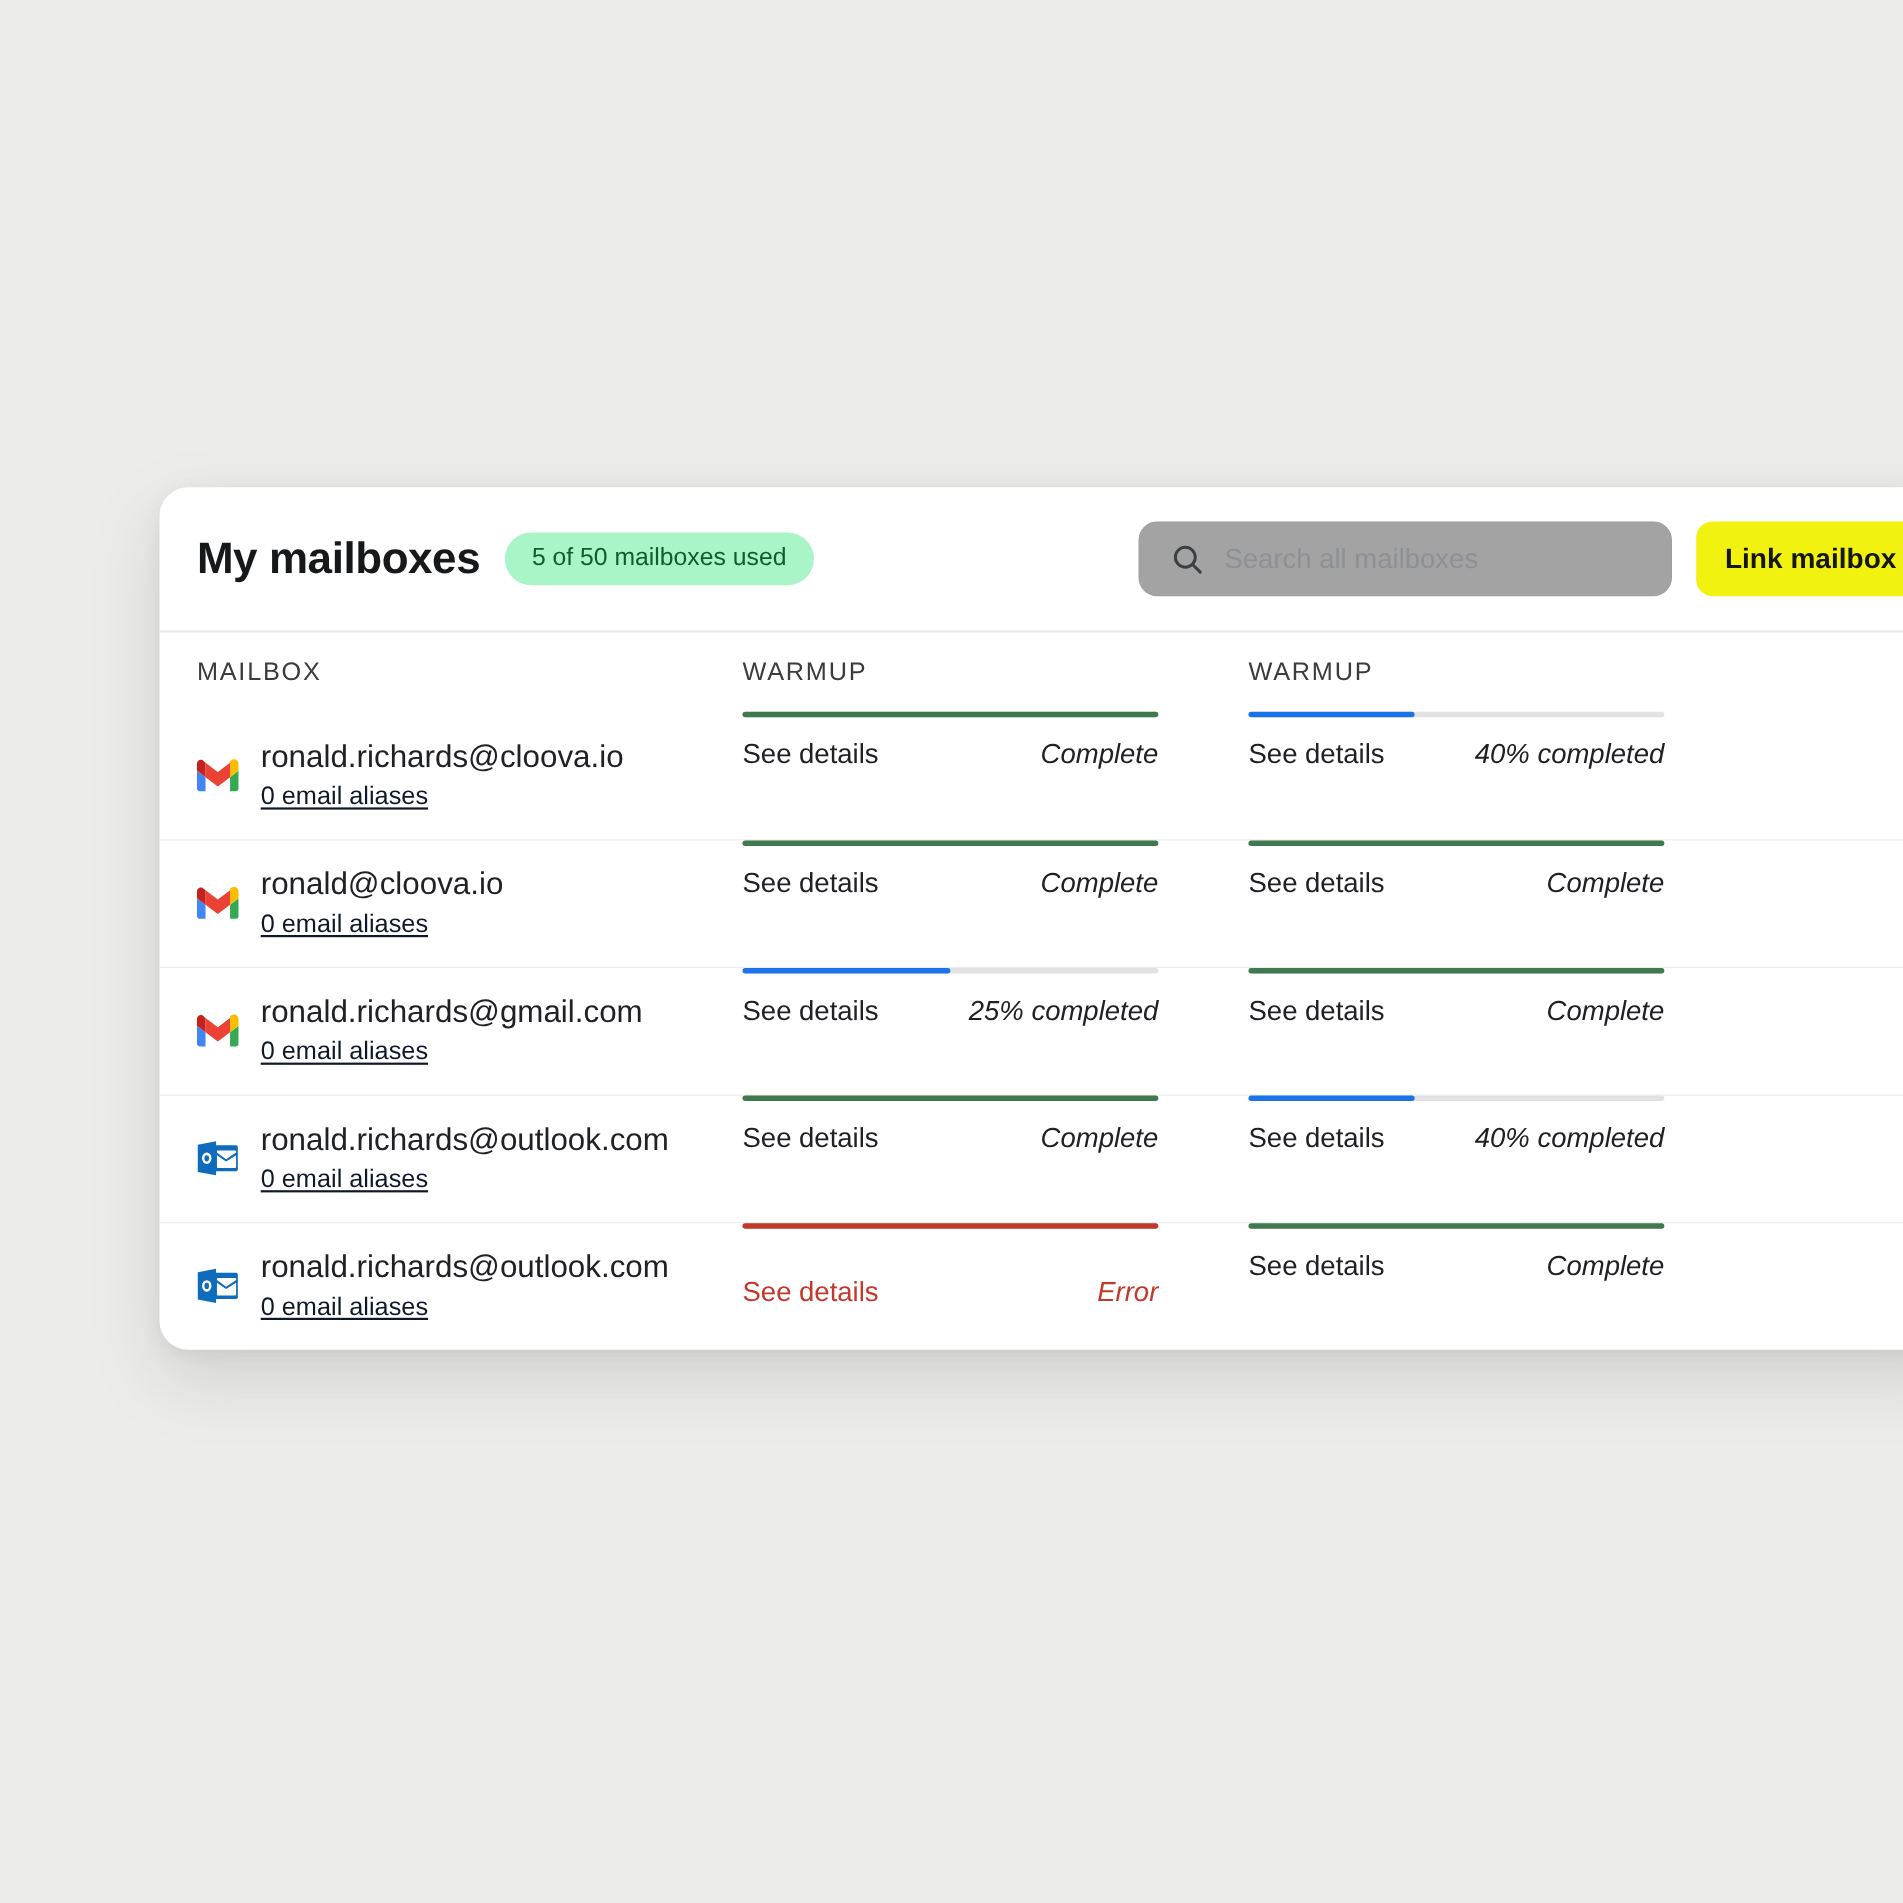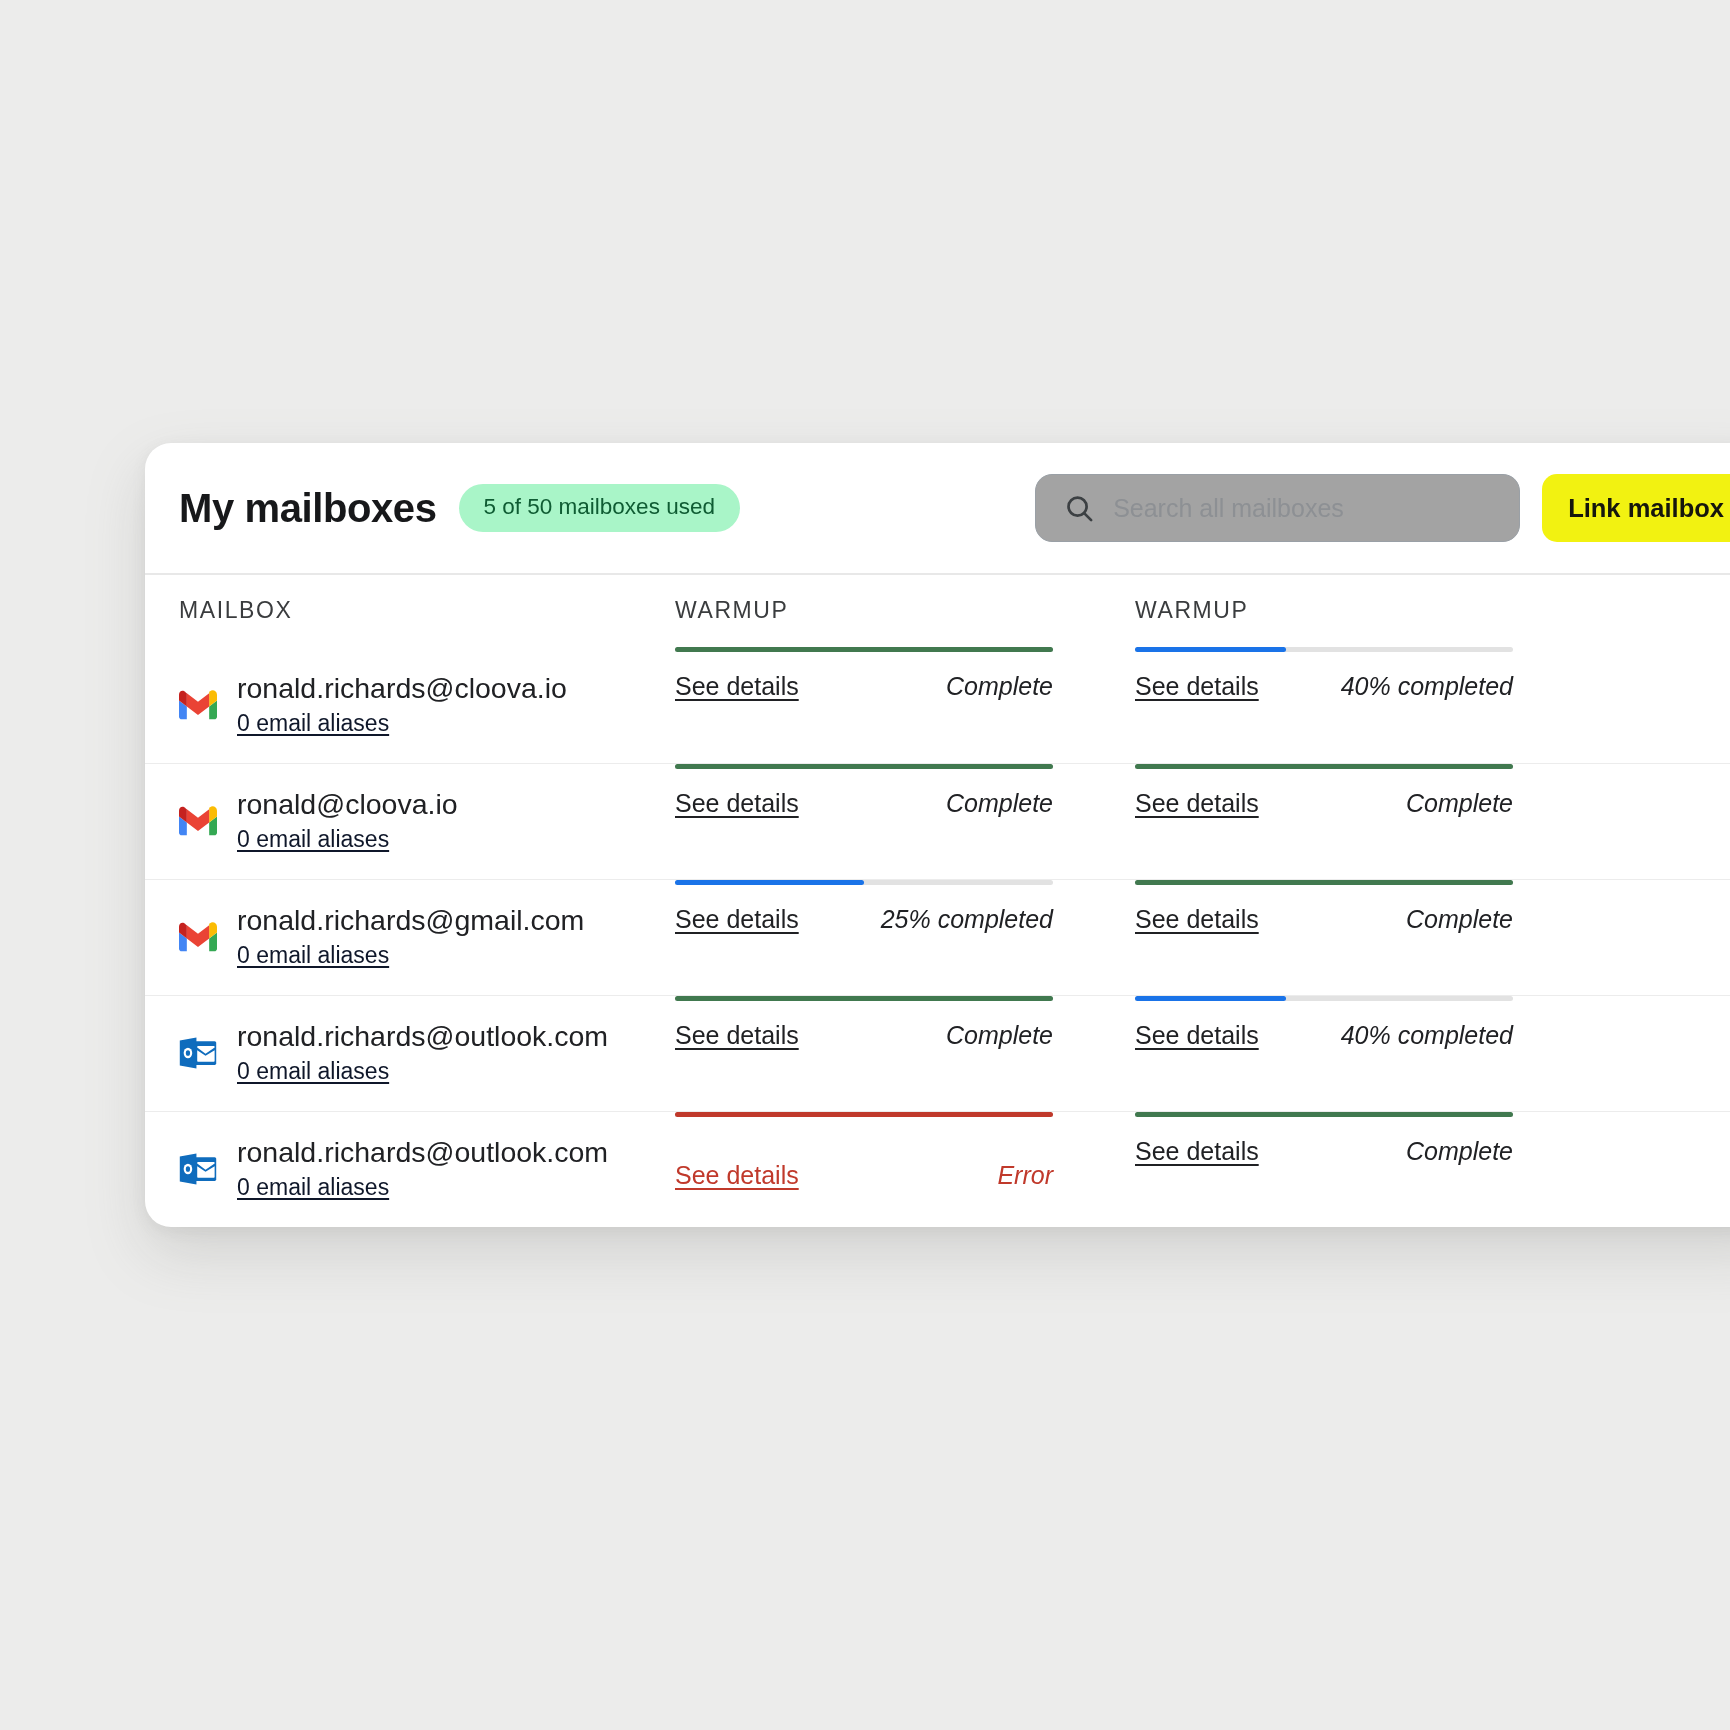--- a/index.html
+++ b/index.html
@@ -158,21 +158,20 @@
     border-radius: 3px;
   }
   .status-line {
     display: flex;
     align-items: baseline;
     justify-content: space-between;
     width: 378px;
   }
   .see-details {
     font-size: 25px;
-    text-decoration: underline;
     text-underline-offset: 4px;
     cursor: pointer;
     white-space: nowrap;
   }
   .status-text {
     font-size: 25px;
     white-space: nowrap;
     font-style: italic;
   }
   .t-normal { color: #202124; }

